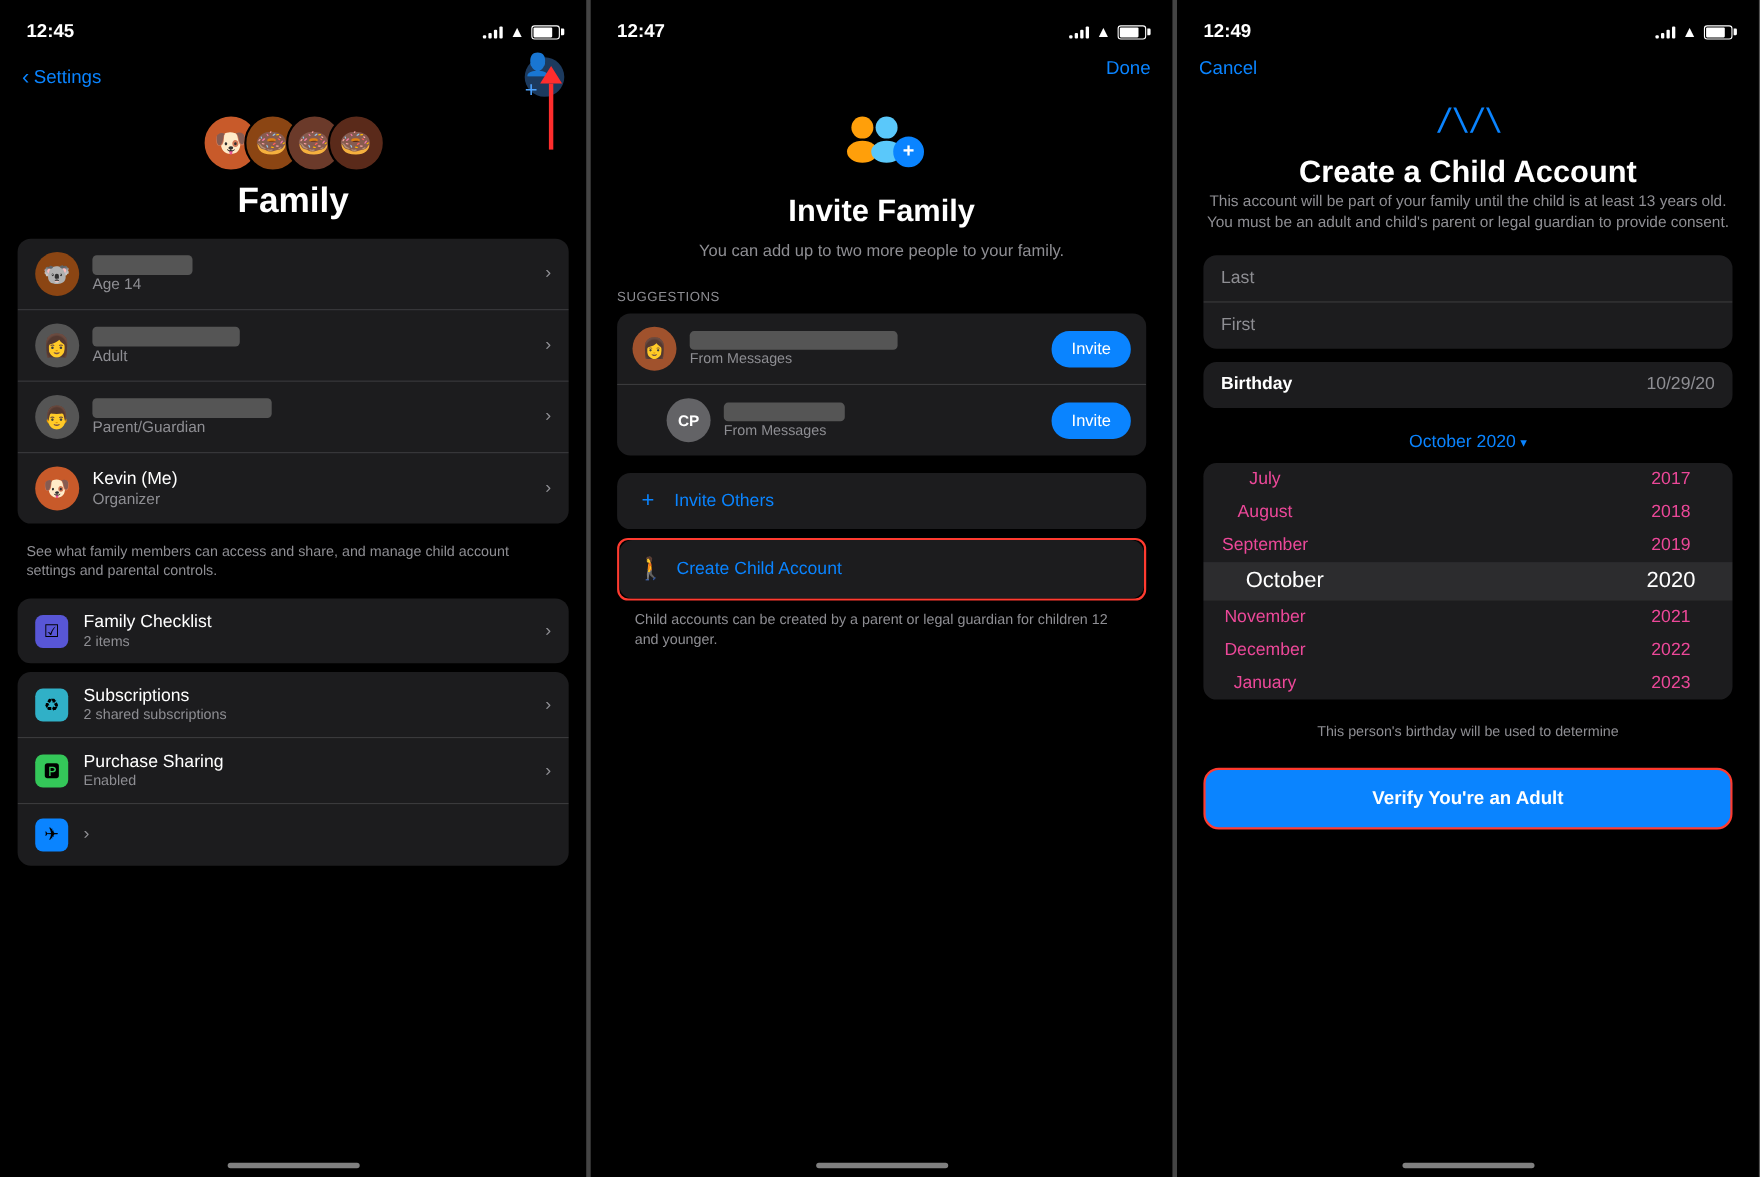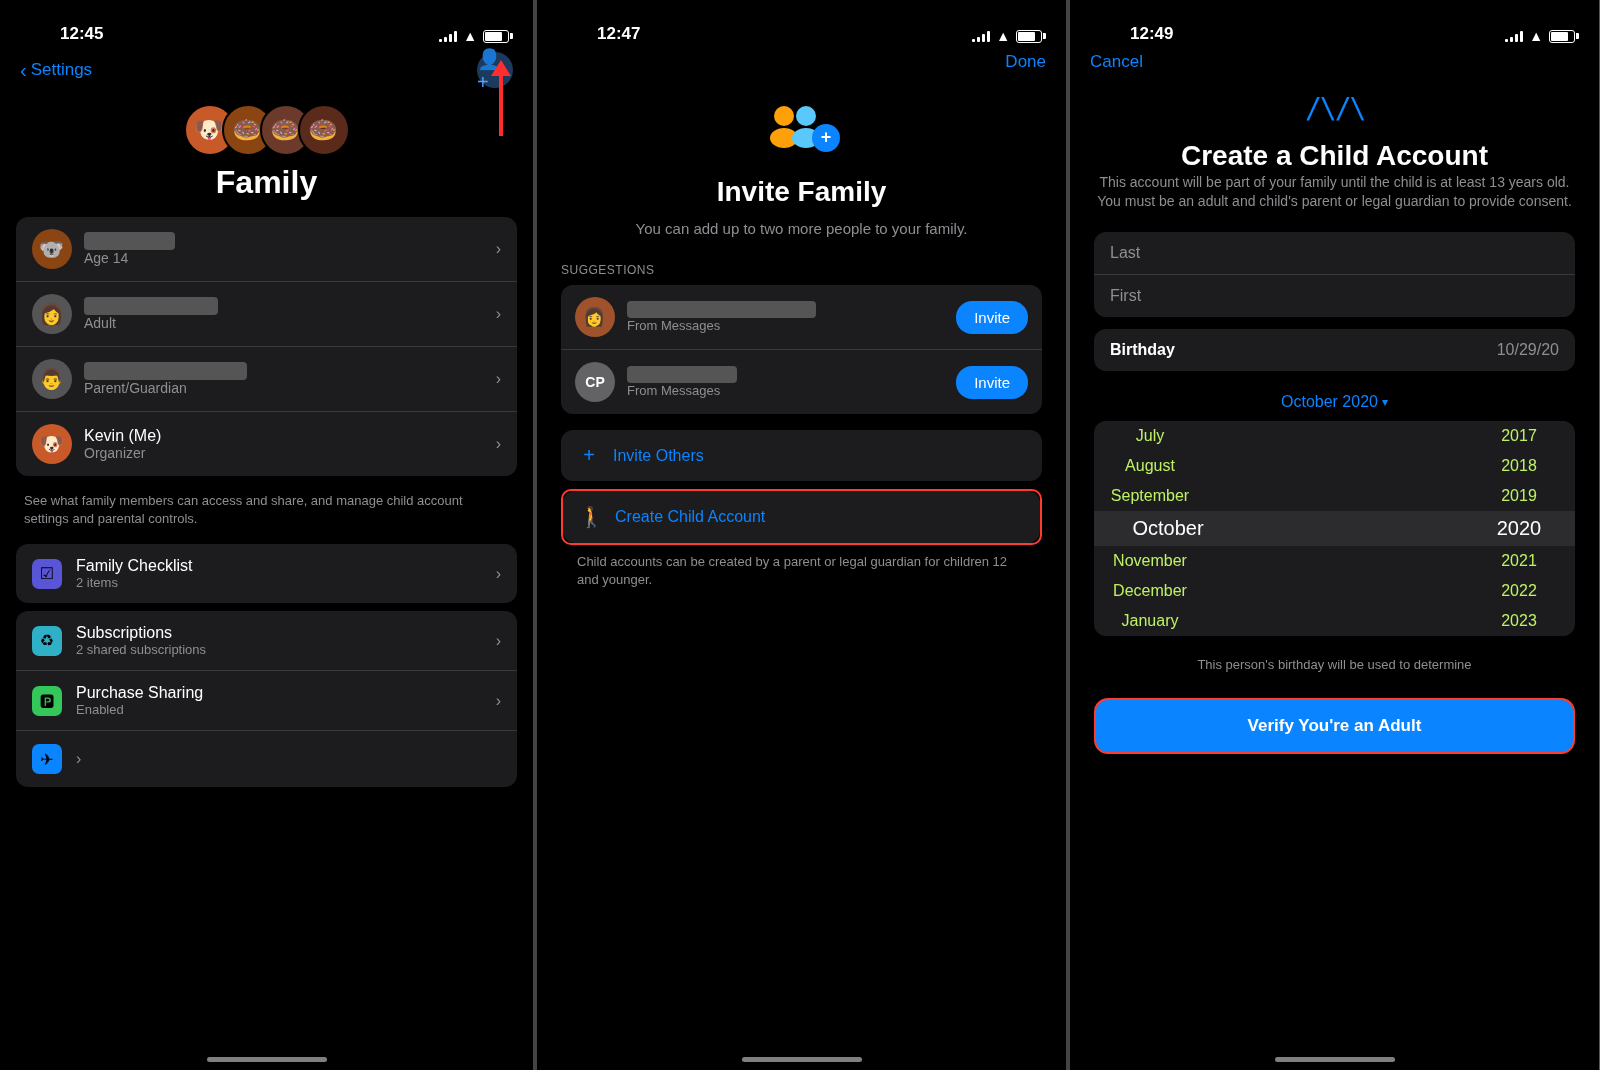--- a/index.html
+++ b/index.html
@@ -22,24 +22,23 @@
       flex-shrink: 0;
     }
     .phone-screen + .phone-screen {
       border-left: 4px solid #444;
     }
 
     
     .status-bar {
       display: flex;
       justify-content: space-between;
-      align-items: flex-end;
+      align-items: center;
       padding: 14px 24px 0;
       height: 44px;
-      margin-left: 36px;
     }
     .status-time {
       font-size: 17px;
       font-weight: 600;
       color: #fff;
     }
     .status-icons {
       display: flex;
       align-items: center;
       gap: 6px;
@@ -319,20 +318,21 @@
       margin-bottom: 16px;
     }
     .suggestion-item {
       display: flex;
       align-items: center;
       padding: 12px 14px;
       border-bottom: 0.5px solid #3a3a3c;
     }
     .suggestion-item:last-child {
       border-bottom: none;
+      margin-left: 31px;
     }
     .suggestion-avatar {
       width: 40px;
       height: 40px;
       border-radius: 50%;
       background: #888;
       margin-right: 12px;
       flex-shrink: 0;
       overflow: hidden;
       display: flex;
@@ -500,21 +500,21 @@
     .picker-row {
       display: flex;
       padding: 6px 16px;
       justify-content: space-between;
     }
     .picker-row.selected {
       background: #2c2c2e;
       padding-left: 34px;
     }
     .picker-col {
-      color: #bef264;
+      color: #ec4899;
       font-size: 16px;
       text-align: center;
       min-width: 80px;
     }
     .picker-col.active {
       color: #fff;
       font-size: 20px;
       font-weight: 500;
     }
 

